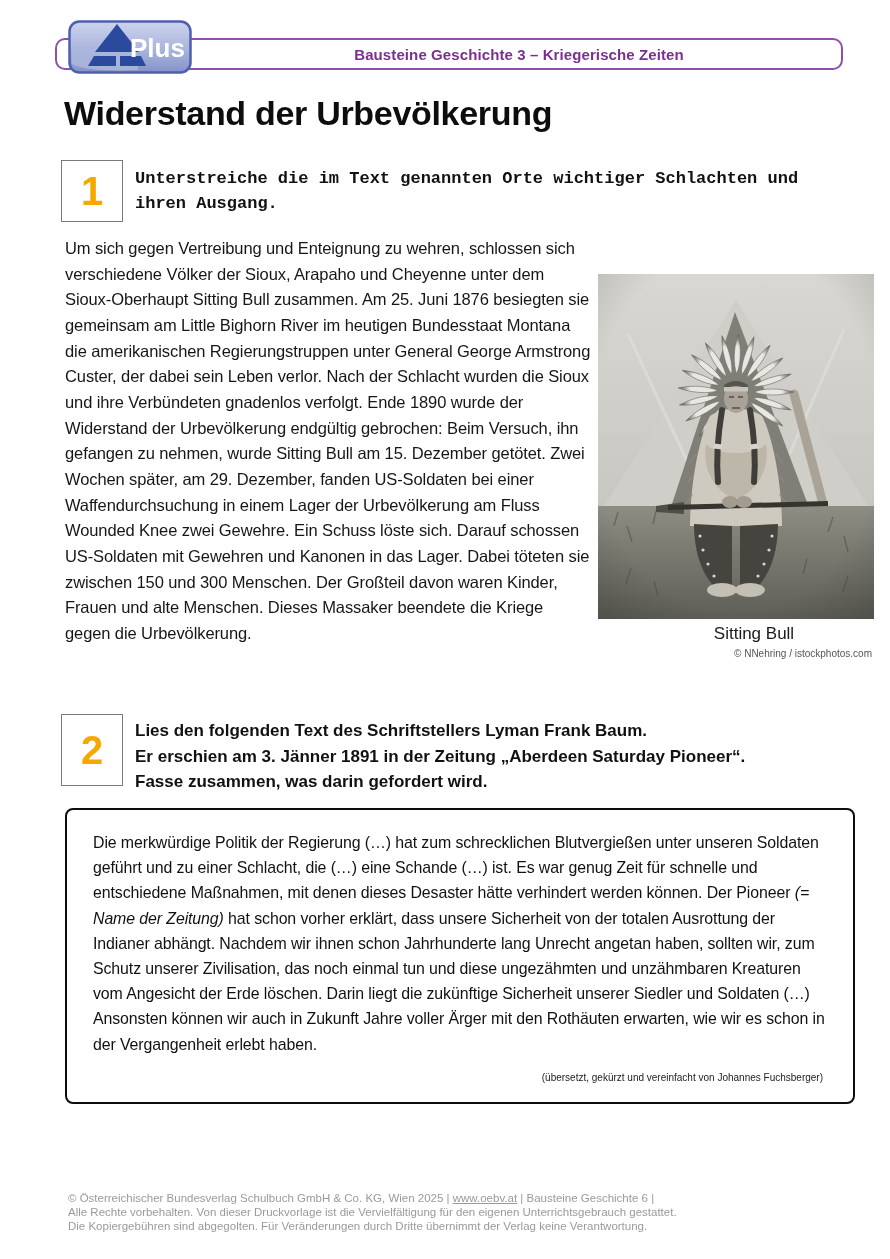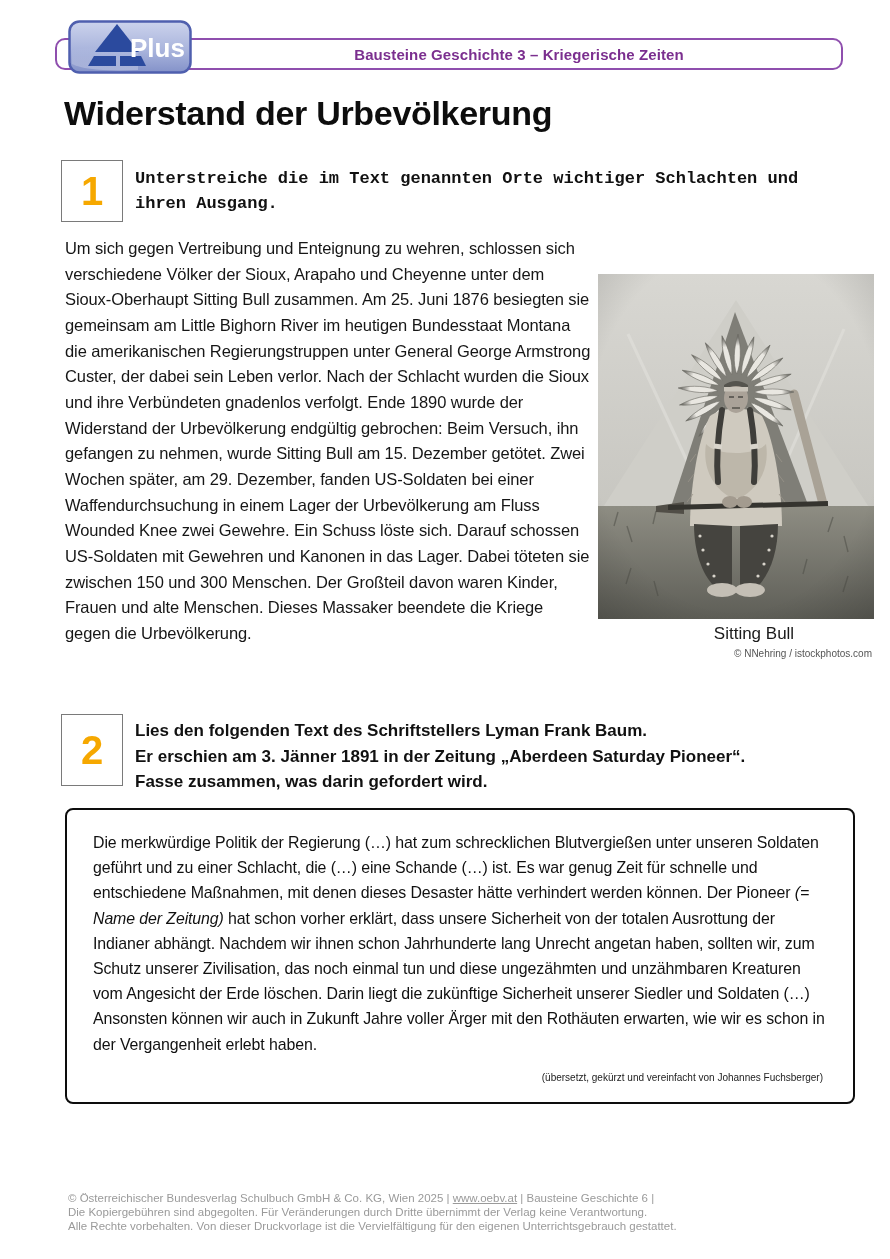--- a/index.html
+++ b/index.html
@@ -238,17 +238,17 @@
     <div>Fasse zusammen, was darin gefordert wird.</div>
   </div>
 
   <div class="quote-box">
     <p class="quote-text"><span>Die merkwürdige Politik der Regierung (…) hat zum schrecklichen Blutvergießen unter unseren Soldaten geführt und zu einer Schlacht, die (…) eine Schande (…) ist. Es war genug Zeit für schnelle und entschiedene Maßnahmen, mit denen dieses Desaster hätte verhindert werden können. Der Pioneer </span><span class="ital">(= Name der Zeitung)</span><span> hat schon vorher erklärt, dass unsere Sicherheit von der totalen Ausrottung der Indianer abhängt. Nachdem wir ihnen schon Jahrhunderte lang Unrecht angetan haben, sollten wir, zum Schutz unserer Zivilisation, das noch einmal tun und diese ungezähmten und unzähmbaren Kreaturen vom Angesicht der Erde löschen. Darin liegt die zukünftige Sicherheit unserer Siedler und Soldaten (…) Ansonsten können wir auch in Zukunft Jahre voller Ärger mit den Rothäuten erwarten, wie wir es schon in der Vergangenheit erlebt haben.</span></p>
     <div class="quote-credit">(übersetzt, gekürzt und vereinfacht von Johannes Fuchsberger)</div>
   </div>
 
   <div class="footer">
     <div><span>© Österreichischer Bundesverlag Schulbuch GmbH &amp; Co. KG, Wien 2025 | </span><a href="#">www.oebv.at</a><span> | Bausteine Geschichte 6 |</span></div>
+    <div>Alle Rechte vorbehalten. Von dieser Druckvorlage ist die Vervielfältigung für den eigenen Unterrichtsgebrauch gestattet.</div>
     <div>Die Kopiergebühren sind abgegolten. Für Veränderungen durch Dritte übernimmt der Verlag keine Verantwortung.</div>
-    <div>Alle Rechte vorbehalten. Von dieser Druckvorlage ist die Vervielfältigung für den eigenen Unterrichtsgebrauch gestattet.</div>
   </div>
 
 </div>
 
 </body></html>

